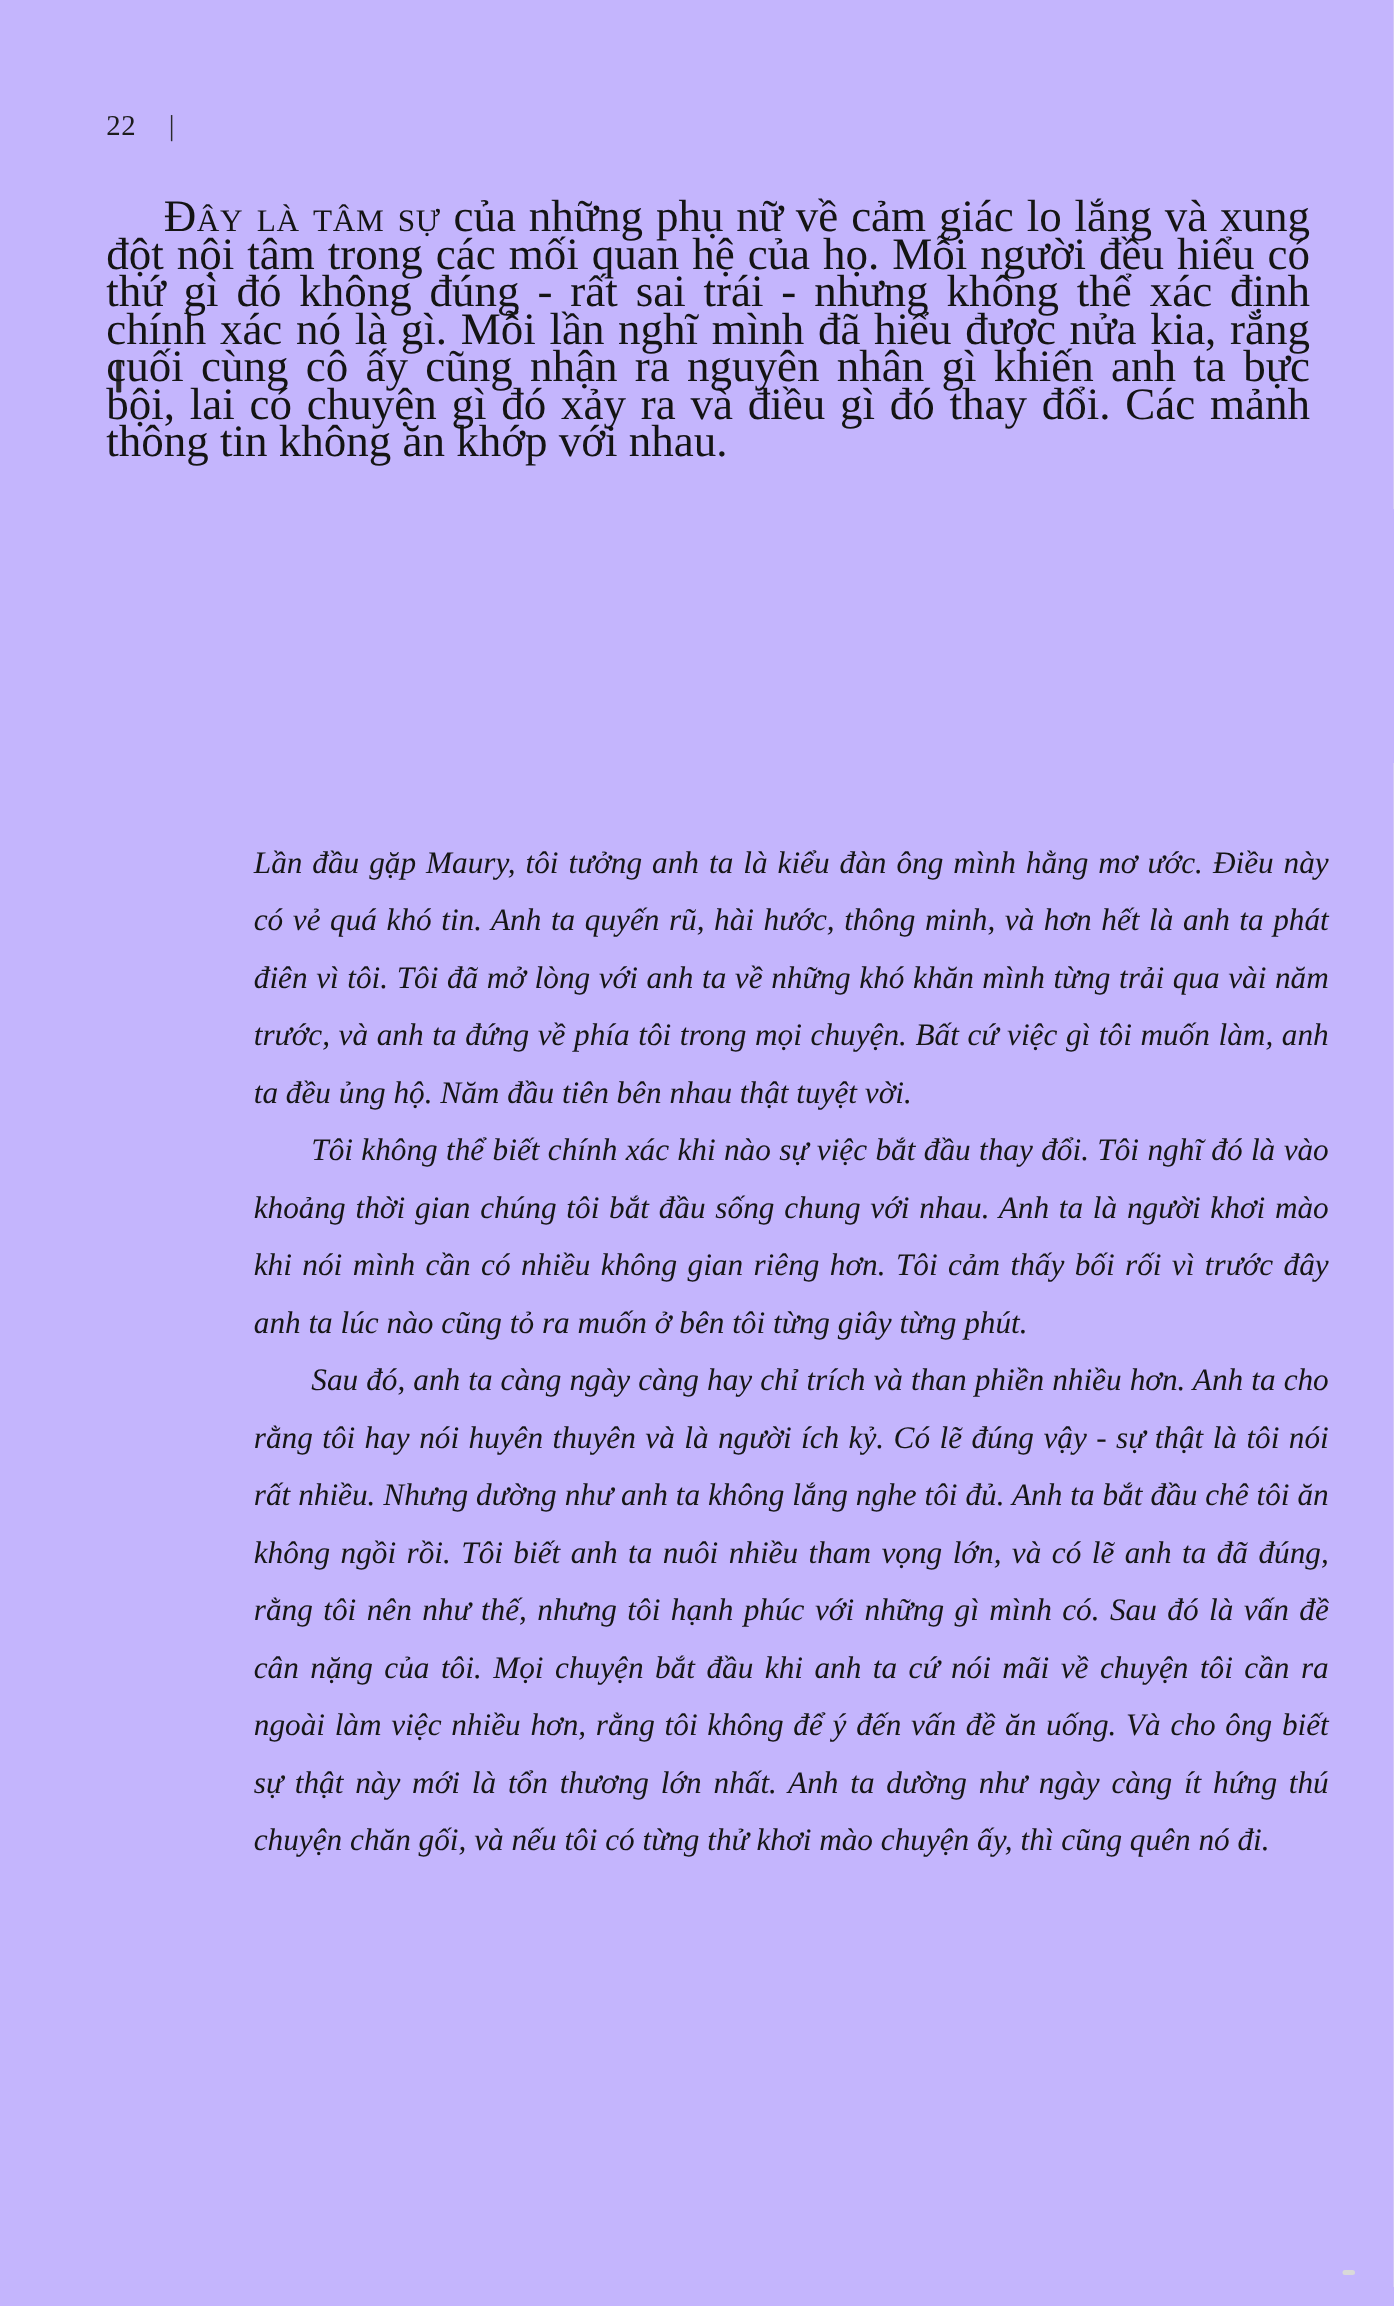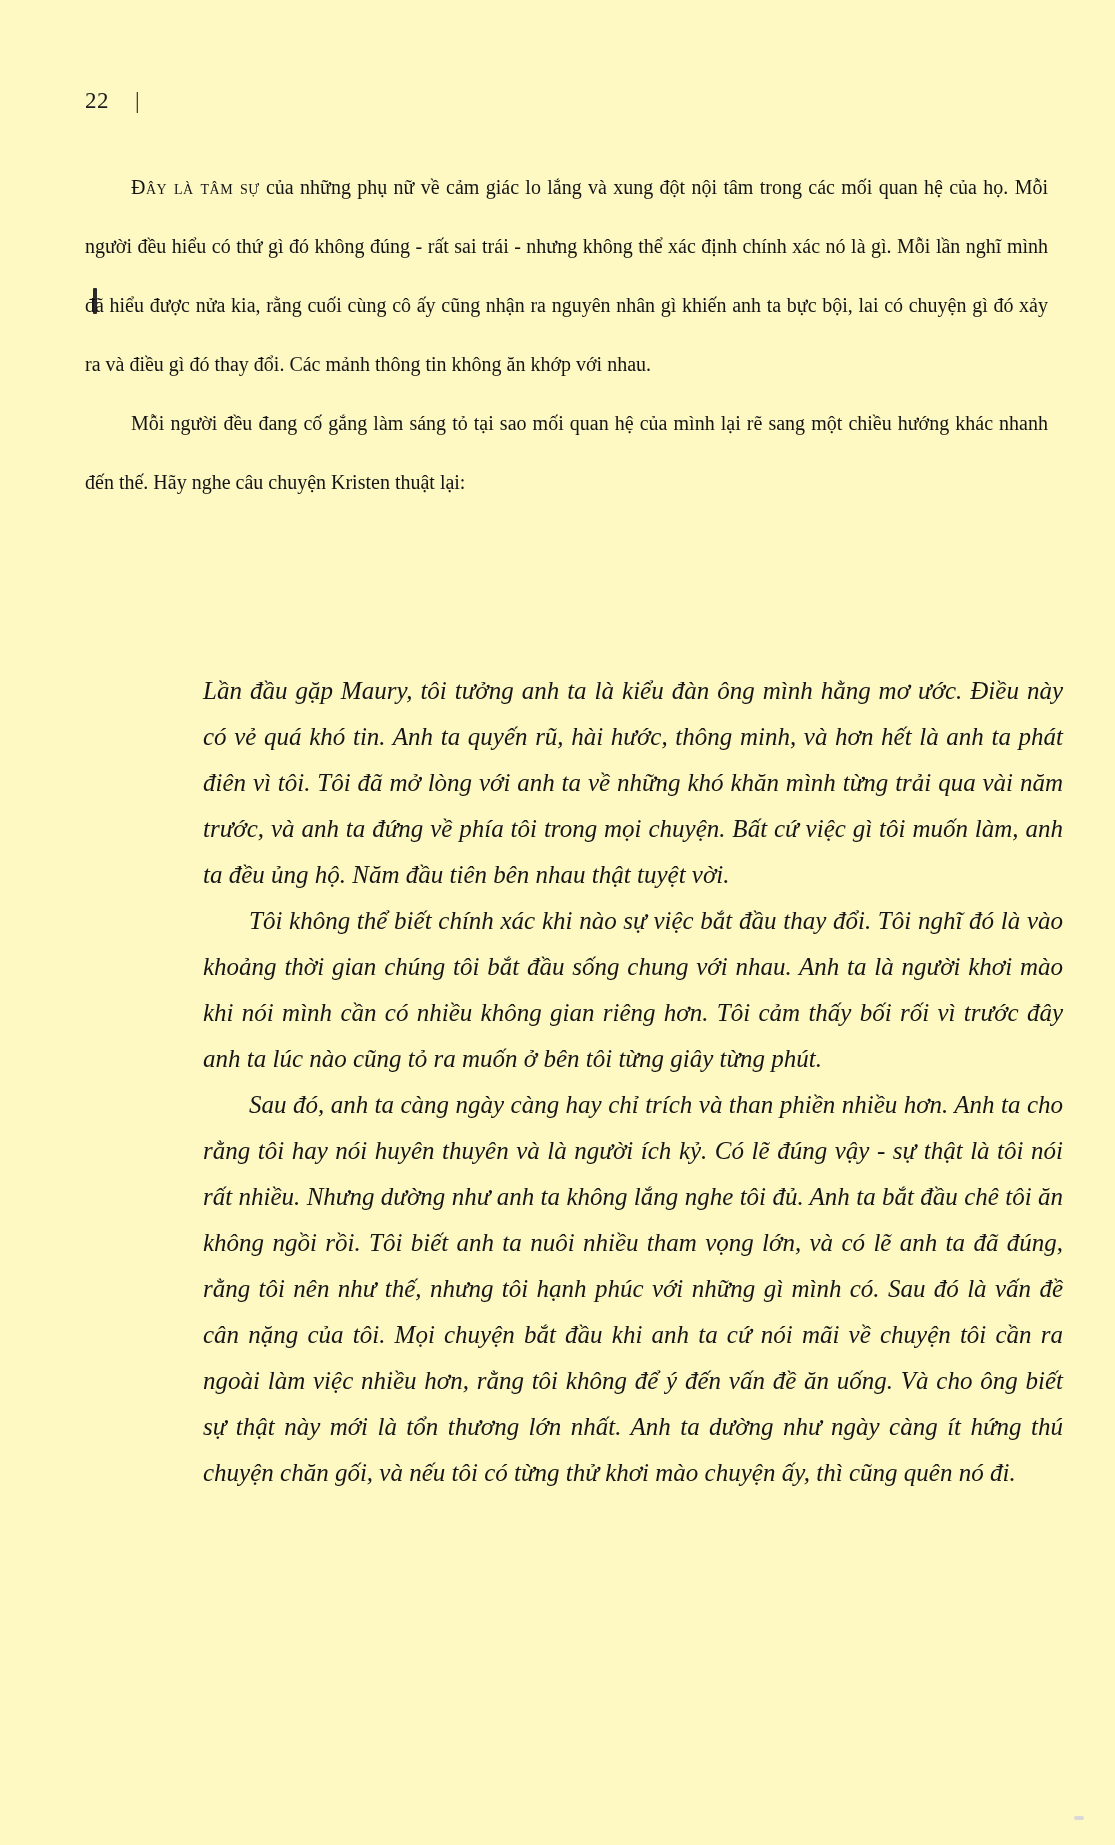--- a/index.html
+++ b/index.html
@@ -5,21 +5,21 @@
   html, body {
     margin: 0;
     padding: 0;
     background: #e8e8e8;
   }
   .page {
     position: relative;
     width: 1115px;
     height: 1845px;
     margin: 0 auto;
-    background: #fef9c3;
+    background: #c4b5fd;
     color: #121212;
     font-family: "Liberation Serif", "DejaVu Serif", serif;
     overflow: hidden;
   }
   .running-header {
     position: absolute;
     top: 88px;
     left: 85px;
     display: flex;
     align-items: baseline;
@@ -38,22 +38,22 @@
   }
   .running-header .chapter-title {
     letter-spacing: 1px;
     font-variant: normal;
   }
   .body-text {
     position: absolute;
     top: 158px;
     left: 85px;
     width: 963px;
-    font-size: 20px;
-    line-height: 59px;
+    font-size: 36px;
+    line-height: 30px;
     text-align: justify;
     color: #141414;
   }
   .body-text p {
     margin: 0;
     text-indent: 46px;
   }
   .lead-smallcaps {
     font-variant: small-caps;
     letter-spacing: 0.5px;
@@ -103,21 +103,20 @@
 
   <div class="running-header">
     <span class="page-number">22</span>
     <span class="separator">|</span>
   </div>
 
   <div class="scan-mark"></div>
 
   <div class="body-text">
     <p><span class="lead-smallcaps">Đây là tâm sự</span><span> của những phụ nữ về cảm giác lo lắng và xung đột nội tâm trong các mối quan hệ của họ. Mỗi người đều hiểu có thứ gì đó không đúng - rất sai trái - nhưng không thể xác định chính xác nó là gì. Mỗi lần nghĩ mình đã hiểu được nửa kia, rằng cuối cùng cô ấy cũng nhận ra nguyên nhân gì khiến anh ta bực bội, lai có chuyện gì đó xảy ra và điều gì đó thay đổi. Các mảnh thông tin không ăn khớp với nhau.</span></p>
-    <p>Mỗi người đều đang cố gắng làm sáng tỏ tại sao mối quan hệ của mình lại rẽ sang một chiều hướng khác nhanh đến thế. Hãy nghe câu chuyện Kristen thuật lại:</p>
   </div>
 
   <div class="quote-block">
     <p>Lần đầu gặp Maury, tôi tưởng anh ta là kiểu đàn ông mình hằng mơ ước. Điều này có vẻ quá khó tin. Anh ta quyến rũ, hài hước, thông minh, và hơn hết là anh ta phát điên vì tôi. Tôi đã mở lòng với anh ta về những khó khăn mình từng trải qua vài năm trước, và anh ta đứng về phía tôi trong mọi chuyện. Bất cứ việc gì tôi muốn làm, anh ta đều ủng hộ. Năm đầu tiên bên nhau thật tuyệt vời.</p>
     <p>Tôi không thể biết chính xác khi nào sự việc bắt đầu thay đổi. Tôi nghĩ đó là vào khoảng thời gian chúng tôi bắt đầu sống chung với nhau. Anh ta là người khơi mào khi nói mình cần có nhiều không gian riêng hơn. Tôi cảm thấy bối rối vì trước đây anh ta lúc nào cũng tỏ ra muốn ở bên tôi từng giây từng phút.</p>
     <p>Sau đó, anh ta càng ngày càng hay chỉ trích và than phiền nhiều hơn. Anh ta cho rằng tôi hay nói huyên thuyên và là người ích kỷ. Có lẽ đúng vậy - sự thật là tôi nói rất nhiều. Nhưng dường như anh ta không lắng nghe tôi đủ. Anh ta bắt đầu chê tôi ăn không ngồi rồi. Tôi biết anh ta nuôi nhiều tham vọng lớn, và có lẽ anh ta đã đúng, rằng tôi nên như thế, nhưng tôi hạnh phúc với những gì mình có. Sau đó là vấn đề cân nặng của tôi. Mọi chuyện bắt đầu khi anh ta cứ nói mãi về chuyện tôi cần ra ngoài làm việc nhiều hơn, rằng tôi không để ý đến vấn đề ăn uống. Và cho ông biết sự thật này mới là tổn thương lớn nhất. Anh ta dường như ngày càng ít hứng thú chuyện chăn gối, và nếu tôi có từng thử khơi mào chuyện ấy, thì cũng quên nó đi.</p>
   </div>
 
   <div class="scan-smudge"></div>
 

